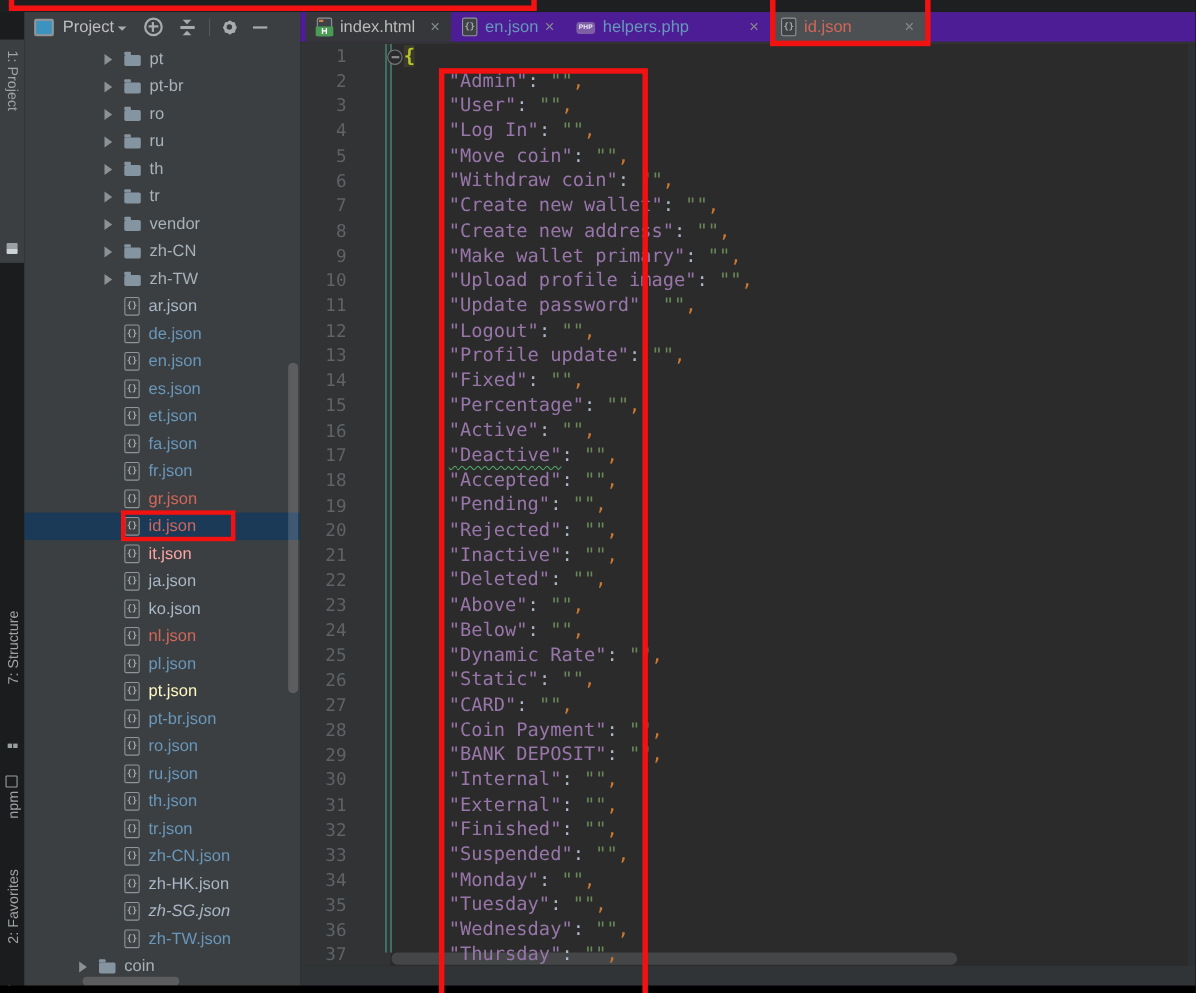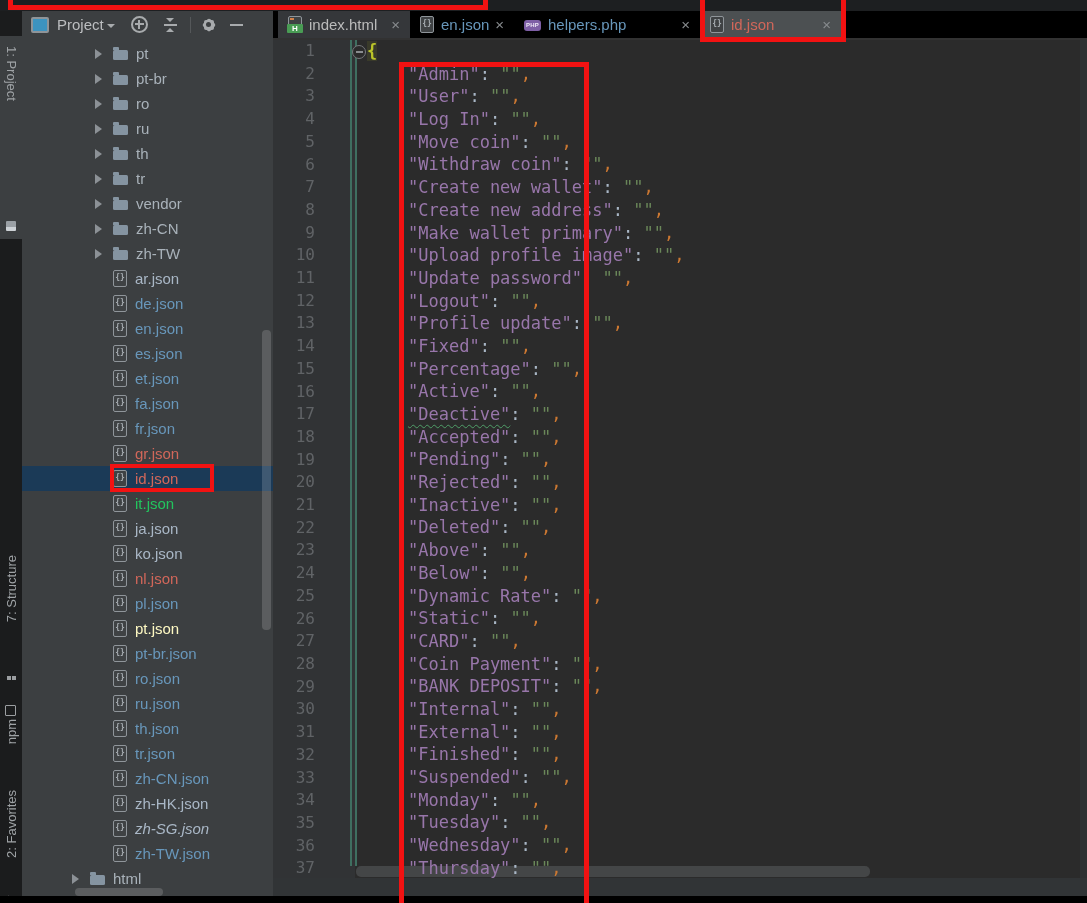--- a/index.html
+++ b/index.html
@@ -77,21 +77,21 @@
   .fic-html::after{content:"";position:absolute;top:1px;left:1px;width:4px;height:2px;background:#d2804a;}
   .fic-php{width:17px;height:11px;border-radius:3px;background:#7e5fa6;margin-top:2px;color:#efe9f7;
            font:bold 6px/11px "Liberation Sans",sans-serif;text-align:center;letter-spacing:.2px;}
   .fic-php::before{content:"PHP";}
 
   
   .tree-vscroll{left:262px;top:330px;width:9px;height:300px;background:rgba(255,255,255,.16);border-radius:4px;z-index:2;}
   .tree-hscroll{left:75px;top:888px;width:88px;height:8px;background:rgba(255,255,255,.16);border-radius:4px;z-index:4;}
 
   
-  .tab-strip{left:273px;top:11px;width:814px;height:27px;background:#000000;display:flex;padding-left:5px;box-sizing:border-box;}
+  .tab-strip{left:273px;top:11px;width:814px;height:27px;background:#4c1d95;display:flex;padding-left:5px;box-sizing:border-box;}
   .tab-strip-border{left:273px;top:38px;width:814px;height:2px;background:#323232;}
   .tab{display:flex;align-items:center;padding:0 10px;box-sizing:border-box;font-size:15px;cursor:pointer;flex:none;}
   .tab:nth-child(1){width:132px;background:#35373a;}
   .tab:nth-child(2){width:104px;}
   .tab:nth-child(3){width:186px;}
   .tab:nth-child(4){width:141px;}
   .tab.sel{background:#4c5052;}
   .tab-lbl{margin-left:7px;white-space:nowrap;}
   .tab-close{margin-left:auto;color:#878b8e;font-size:15px;line-height:15px;cursor:pointer;}
 
@@ -245,21 +245,21 @@
     <span class="lbl" style="color: rgb(209, 103, 90);">gr.json</span>
   </div>
         <div class="tree-row ind2 file sel-row">
     <span class="twisty"></span>
     <span class="fic fic-json"></span>
     <span class="lbl" style="color: rgb(209, 103, 90);">id.json</span>
   </div>
         <div class="tree-row ind2 file">
     <span class="twisty"></span>
     <span class="fic fic-json"></span>
-    <span class="lbl" style="color: #22c55e;">it.json</span>
+    <span class="lbl" style="color: #fca5a5;">it.json</span>
   </div>
         <div class="tree-row ind2 file">
     <span class="twisty"></span>
     <span class="fic fic-json"></span>
     <span class="lbl" style="color: rgb(169, 183, 198);">ja.json</span>
   </div>
         <div class="tree-row ind2 file">
     <span class="twisty"></span>
     <span class="fic fic-json"></span>
     <span class="lbl" style="color: rgb(169, 183, 198);">ko.json</span>
@@ -320,21 +320,21 @@
     <span class="lbl" style="color: rgb(169, 183, 198); font-style: italic;">zh-SG.json</span>
   </div>
         <div class="tree-row ind2 file">
     <span class="twisty"></span>
     <span class="fic fic-json"></span>
     <span class="lbl" style="color: rgb(104, 151, 187);">zh-TW.json</span>
   </div>
         <div class="tree-row ind1 folder">
     <span class="twisty"></span>
     <span class="fic fic-folder"></span>
-    <span class="lbl">html</span>
+    <span class="lbl">coin</span>
   </div>
       </div>
   </div>
   <div class="abs tree-vscroll"></div>
   <div class="abs tree-hscroll"></div>
 
   <div class="abs tab-strip">
       <div class="tab">
     <span class="fic tab-ic fic-html"></span>
     <span class="tab-lbl" style="color: rgb(187, 187, 187);">index.html</span>

